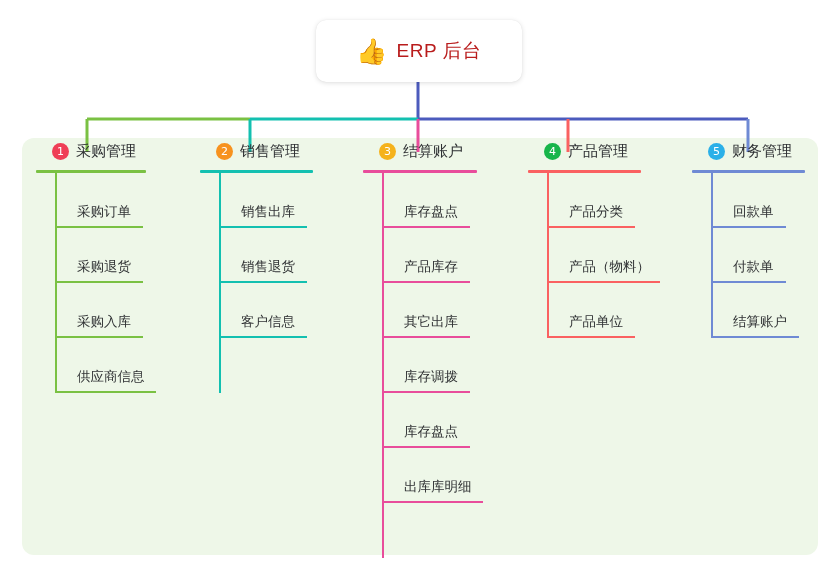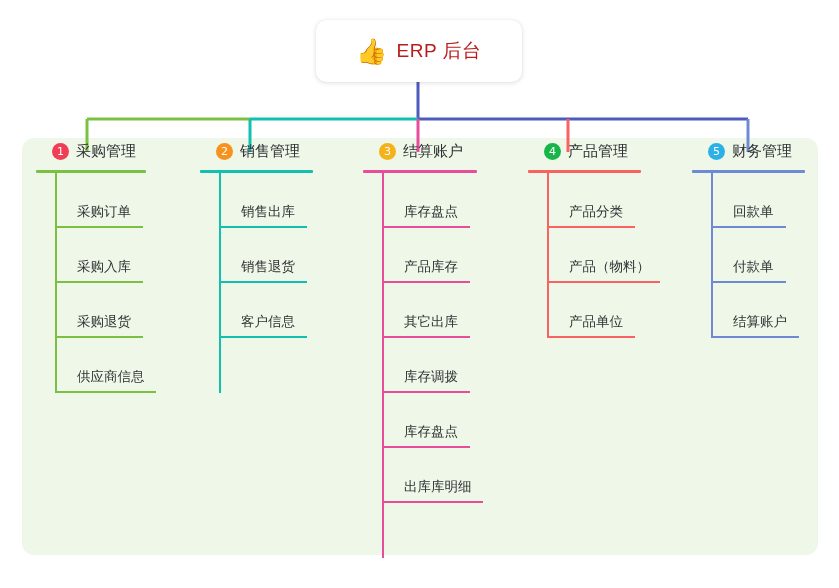--- a/index.html
+++ b/index.html
@@ -164,28 +164,28 @@
           <span class="col-title">采购管理</span>
         </div>
         <div class="head-rule" style="width: 110px; background: rgb(122, 193, 67);"></div>
         <div class="leaves">
           <div class="spine" style="background: rgb(122, 193, 67); height: 220px;"></div>
           <div class="leaf">
             <span class="leaf-label">采购订单</span>
             <div class="leaf-rule" style="width: 88px; background: rgb(122, 193, 67);"></div>
           </div>
           <div class="leaf">
+            <span class="leaf-label">采购退货</span>
+            <div class="leaf-rule" style="width: 88px; background: rgb(122, 193, 67);"></div>
+          </div>
+          <div class="leaf">
             <span class="leaf-label">采购入库</span>
             <div class="leaf-rule" style="width: 88px; background: rgb(122, 193, 67);"></div>
           </div>
           <div class="leaf">
-            <span class="leaf-label">采购退货</span>
-            <div class="leaf-rule" style="width: 88px; background: rgb(122, 193, 67);"></div>
-          </div>
-          <div class="leaf">
             <span class="leaf-label">供应商信息</span>
             <div class="leaf-rule" style="width: 101px; background: rgb(122, 193, 67);"></div>
           </div>
         </div>
       </div>
       <div class="column" style="left: 200px; width: 160px;">
         <div class="col-head">
           <span class="badge" style="background: rgb(247, 146, 30);">2</span>
           <span class="col-title">销售管理</span>
         </div>

